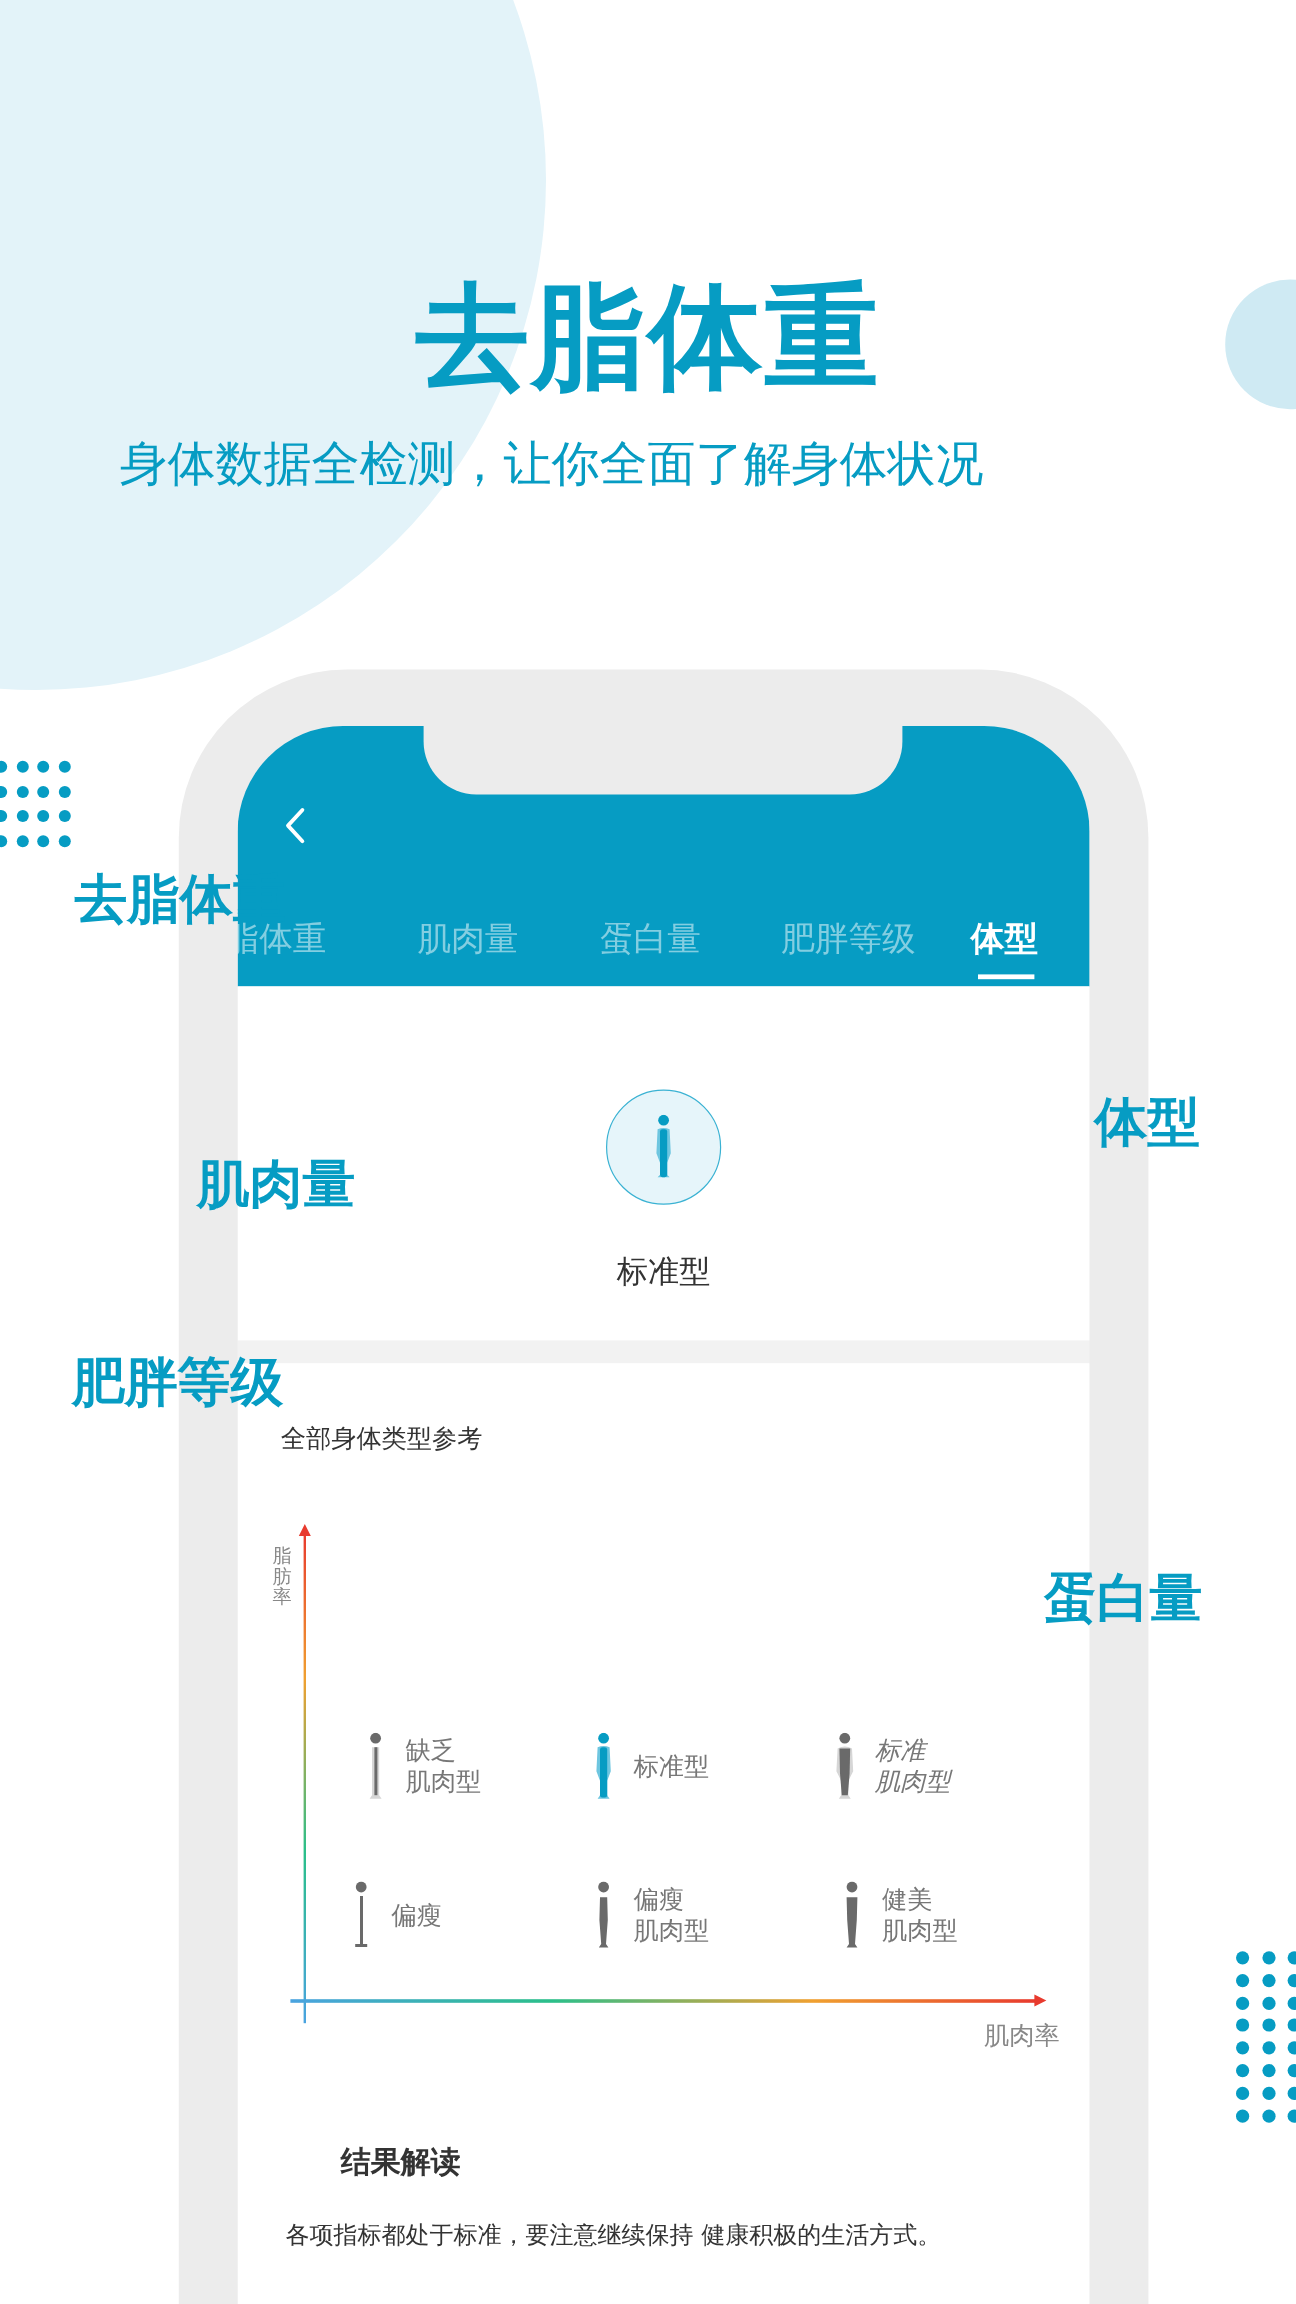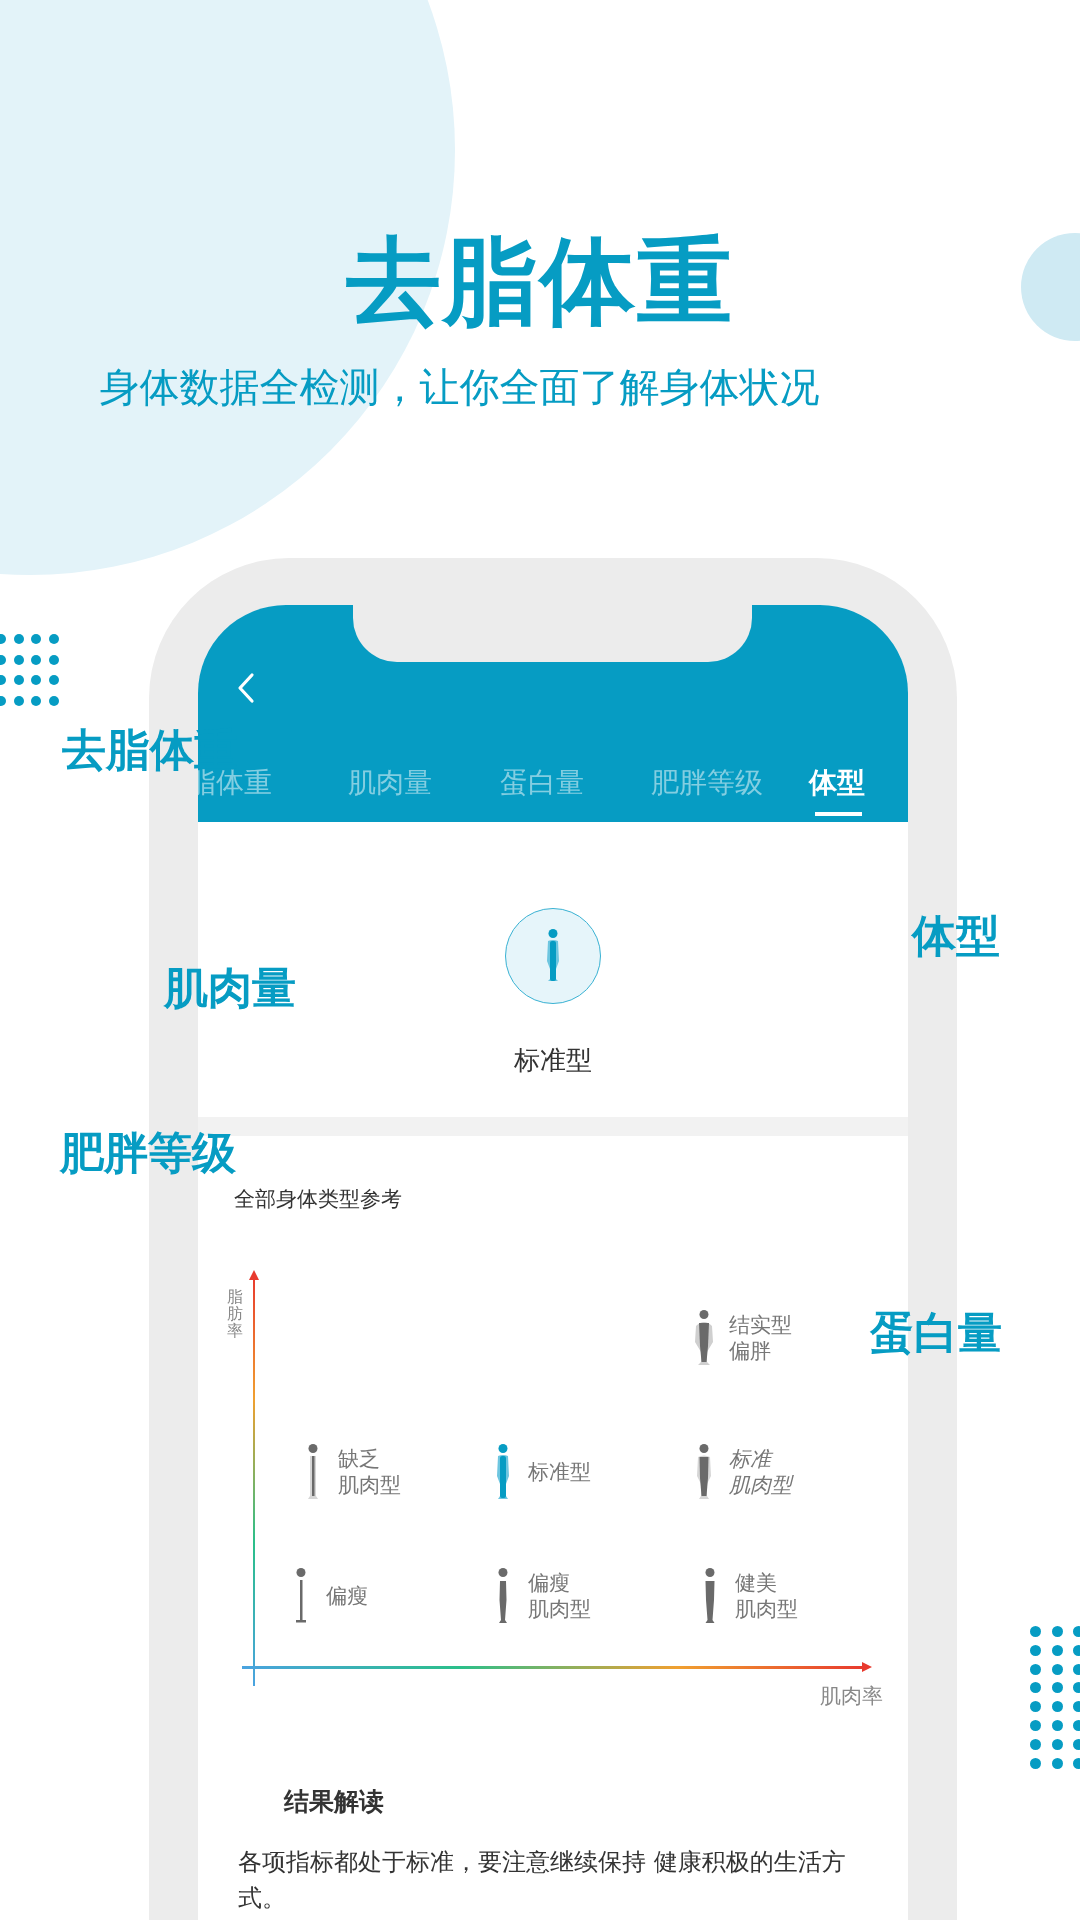--- a/index.html
+++ b/index.html
@@ -45,21 +45,21 @@
   .y-arrow { position: absolute; left: 51px; top: 134px; width: 0; height: 0; border-left: 5px solid transparent; border-right: 5px solid transparent; border-bottom: 10px solid #e83a2e; }
   .x-axis { position: absolute; left: 44px; top: 530px; width: 622px; height: 3px; background: linear-gradient(to right, #4aa3e0 0%, #2bbf8a 35%, #f0a030 70%, #e83a2e 100%); }
   .x-arrow { position: absolute; left: 664px; top: 526px; width: 0; height: 0; border-top: 5.5px solid transparent; border-bottom: 5.5px solid transparent; border-left: 10px solid #e83a2e; }
   .x-label { position: absolute; left: 622px; top: 550px; font-size: 21px; color: #888888; line-height: 20px; }
 
   .cell { position: absolute; width: 200px; height: 60px; }
   .figure { position: absolute; left: 0; top: 0; width: 22px; height: 56px; }
   .cell-label { position: absolute; left: 36px; top: 0; height: 56px; display: flex; align-items: center; font-size: 21px; color: #777777; line-height: 26px; white-space: pre-line; }
 
   .result-title { position: absolute; left: 46px; top: 650px; font-size: 25px; font-weight: bold; color: #333333; line-height: 32px; margin-left: 40px; }
-  .result-text { position: absolute; left: 40px; top: 708px; width: 640px; font-size: 24px; color: #333333; line-height: 36px; }
+  .result-text { position: absolute; left: 40px; top: 708px; width: 640px; font-size: 20px; color: #333333; line-height: 36px; }
 
   .float-label { position: absolute; font-weight: bold; color: #069cc3; white-space: nowrap; line-height: 1; }
 </style>
 </head>
 <body>
 
 <div class="abs bg-circle-big"></div>
 <div class="abs bg-circle-small"></div>
 <div class="abs dots dots-left">
   <span class="dot"></span>
@@ -143,29 +143,20 @@
     <div class="chart-title">全部身体类型参考</div>
     <div class="y-label" style="white-space:pre-line;">脂
 肪
 率</div>
     <div class="y-axis"></div>
     <div class="y-arrow"></div>
     <div class="x-axis"></div>
     <div class="x-arrow"></div>
     <div class="x-label">肌肉率</div>
 
-    <div class="cell" style="left:495px; top:174px;">
-      <svg class="figure" viewBox="0 0 22 56">
-          <circle cx="11" cy="4.5" r="4.5" fill="#6a6a6a"></circle>
-          <path d="M3 16 Q11 8 19 16 L20 32 L14 42 L14 52 L17 55 L5 55 L8 52 L8 42 L2 32 Z" fill="#cfcfcf"></path>
-          <path d="M6 13 L16 13 L15 36 L13.5 52 L8.5 52 L7 36 Z" fill="#6a6a6a"></path>
-        </svg>
-      <div class="cell-label">结实型
-偏胖</div>
-    </div>
 
     <div class="cell" style="left:104px; top:308px;">
       <svg class="figure" viewBox="0 0 22 56">
           <circle cx="11" cy="4.5" r="4.5" fill="#6a6a6a"></circle>
           <path d="M8 12 L14 12 L14 52 L16 55 L6 55 L8 52 Z" fill="#d6d6d6"></path>
           <rect x="10" y="12" width="2.5" height="40" fill="#6a6a6a"></rect>
         </svg>
       <div class="cell-label">缺乏
 肌肉型</div>
     </div>

